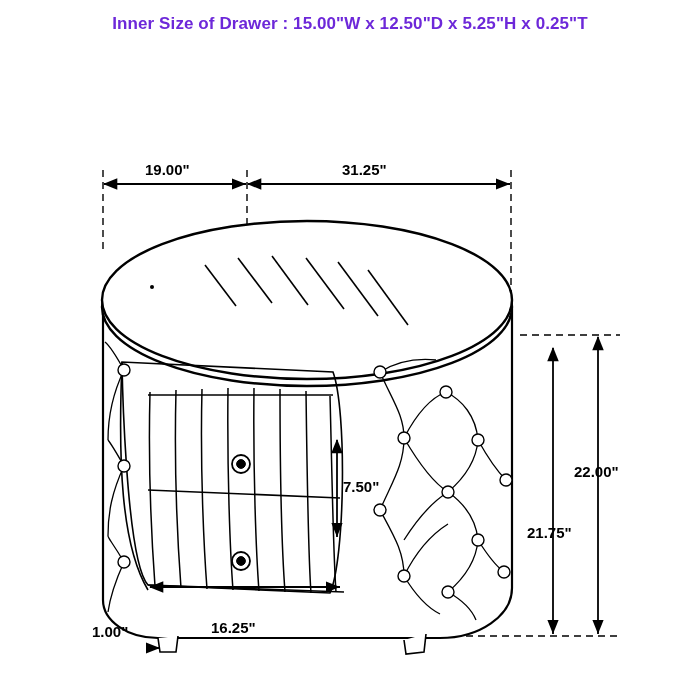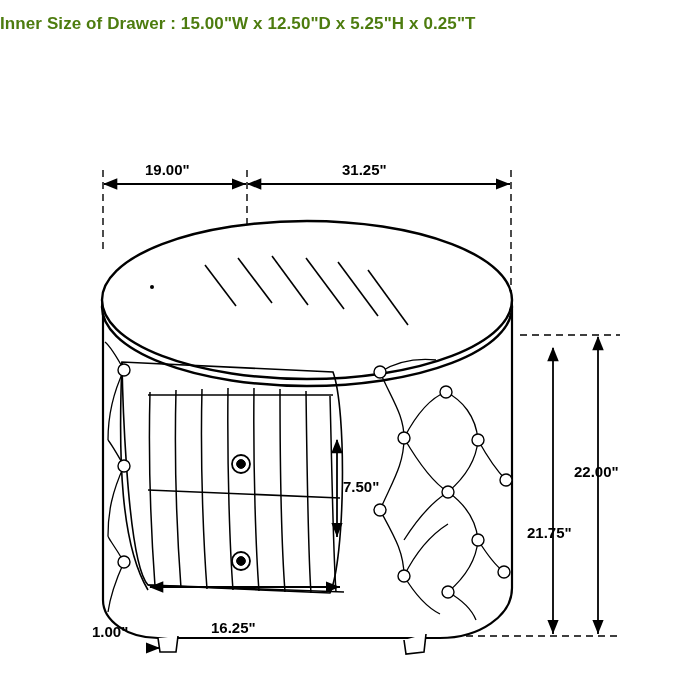--- a/index.html
+++ b/index.html
@@ -17,24 +17,24 @@
   #stage {
     position: relative;
     width: 700px;
     height: 700px;
   }
   .title {
     position: absolute;
     top: 14px;
     left: 0;
     width: 700px;
-    text-align: left;
+    text-align: center;
     font-size: 17px;
     font-weight: bold;
-    color: #4d7c0f;
+    color: #6d28d9;
     letter-spacing: 0.1px;
   }
   svg {
     position: absolute;
     top: 0;
     left: 0;
   }
   .dimlabel {
     position: absolute;
     font-size: 15px;

